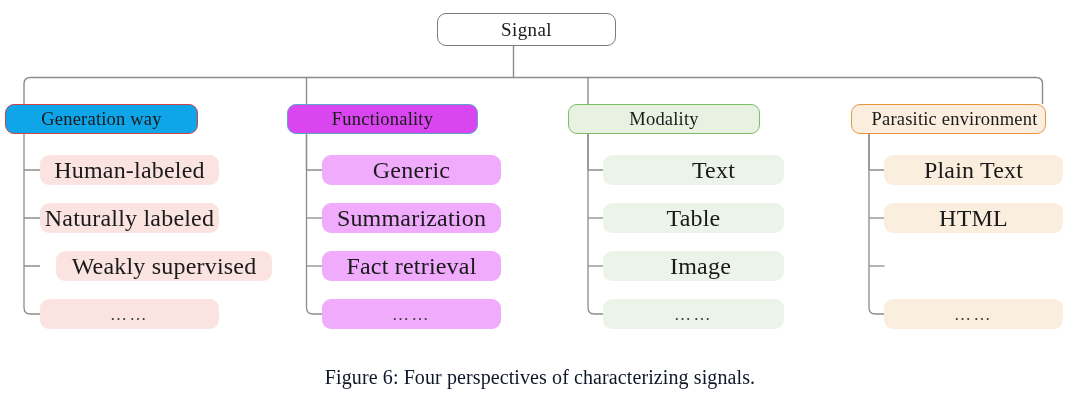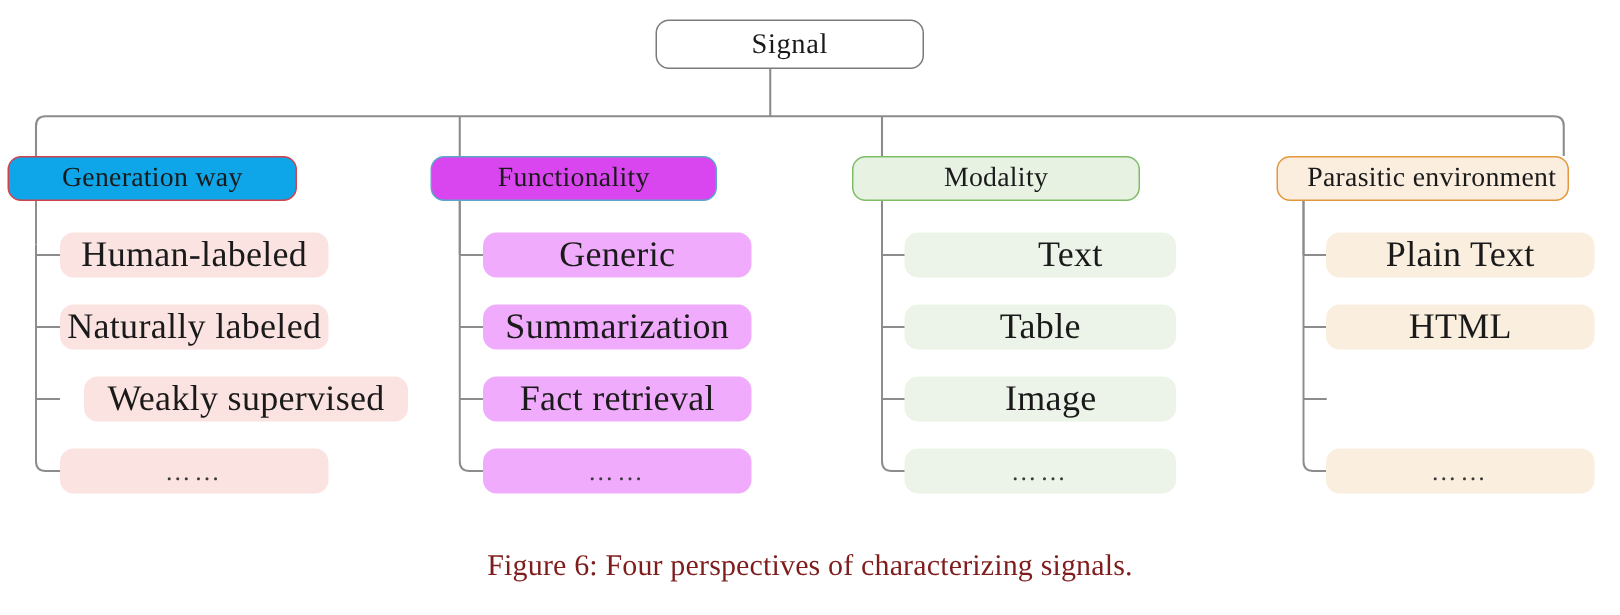--- a/index.html
+++ b/index.html
@@ -91,21 +91,21 @@
   .theme-orange.child-node  { background: #faeede; }
 
   
   .caption {
     position: absolute;
     left: 0;
     top: 366px;
     width: 1080px;
     text-align: center;
     font-size: 20px;
-    color: #7f1d1d;
+    color: #0f172a;
     letter-spacing: .1px;
   }
 </style>
 </head>
 <body>
 
 <div id="figure-root">
 
   <svg id="connectors" viewBox="0 0 1080 360" xmlns="http://www.w3.org/2000/svg">
     <g fill="none" stroke="#8c8c8c" stroke-width="1.4" stroke-linecap="butt">

